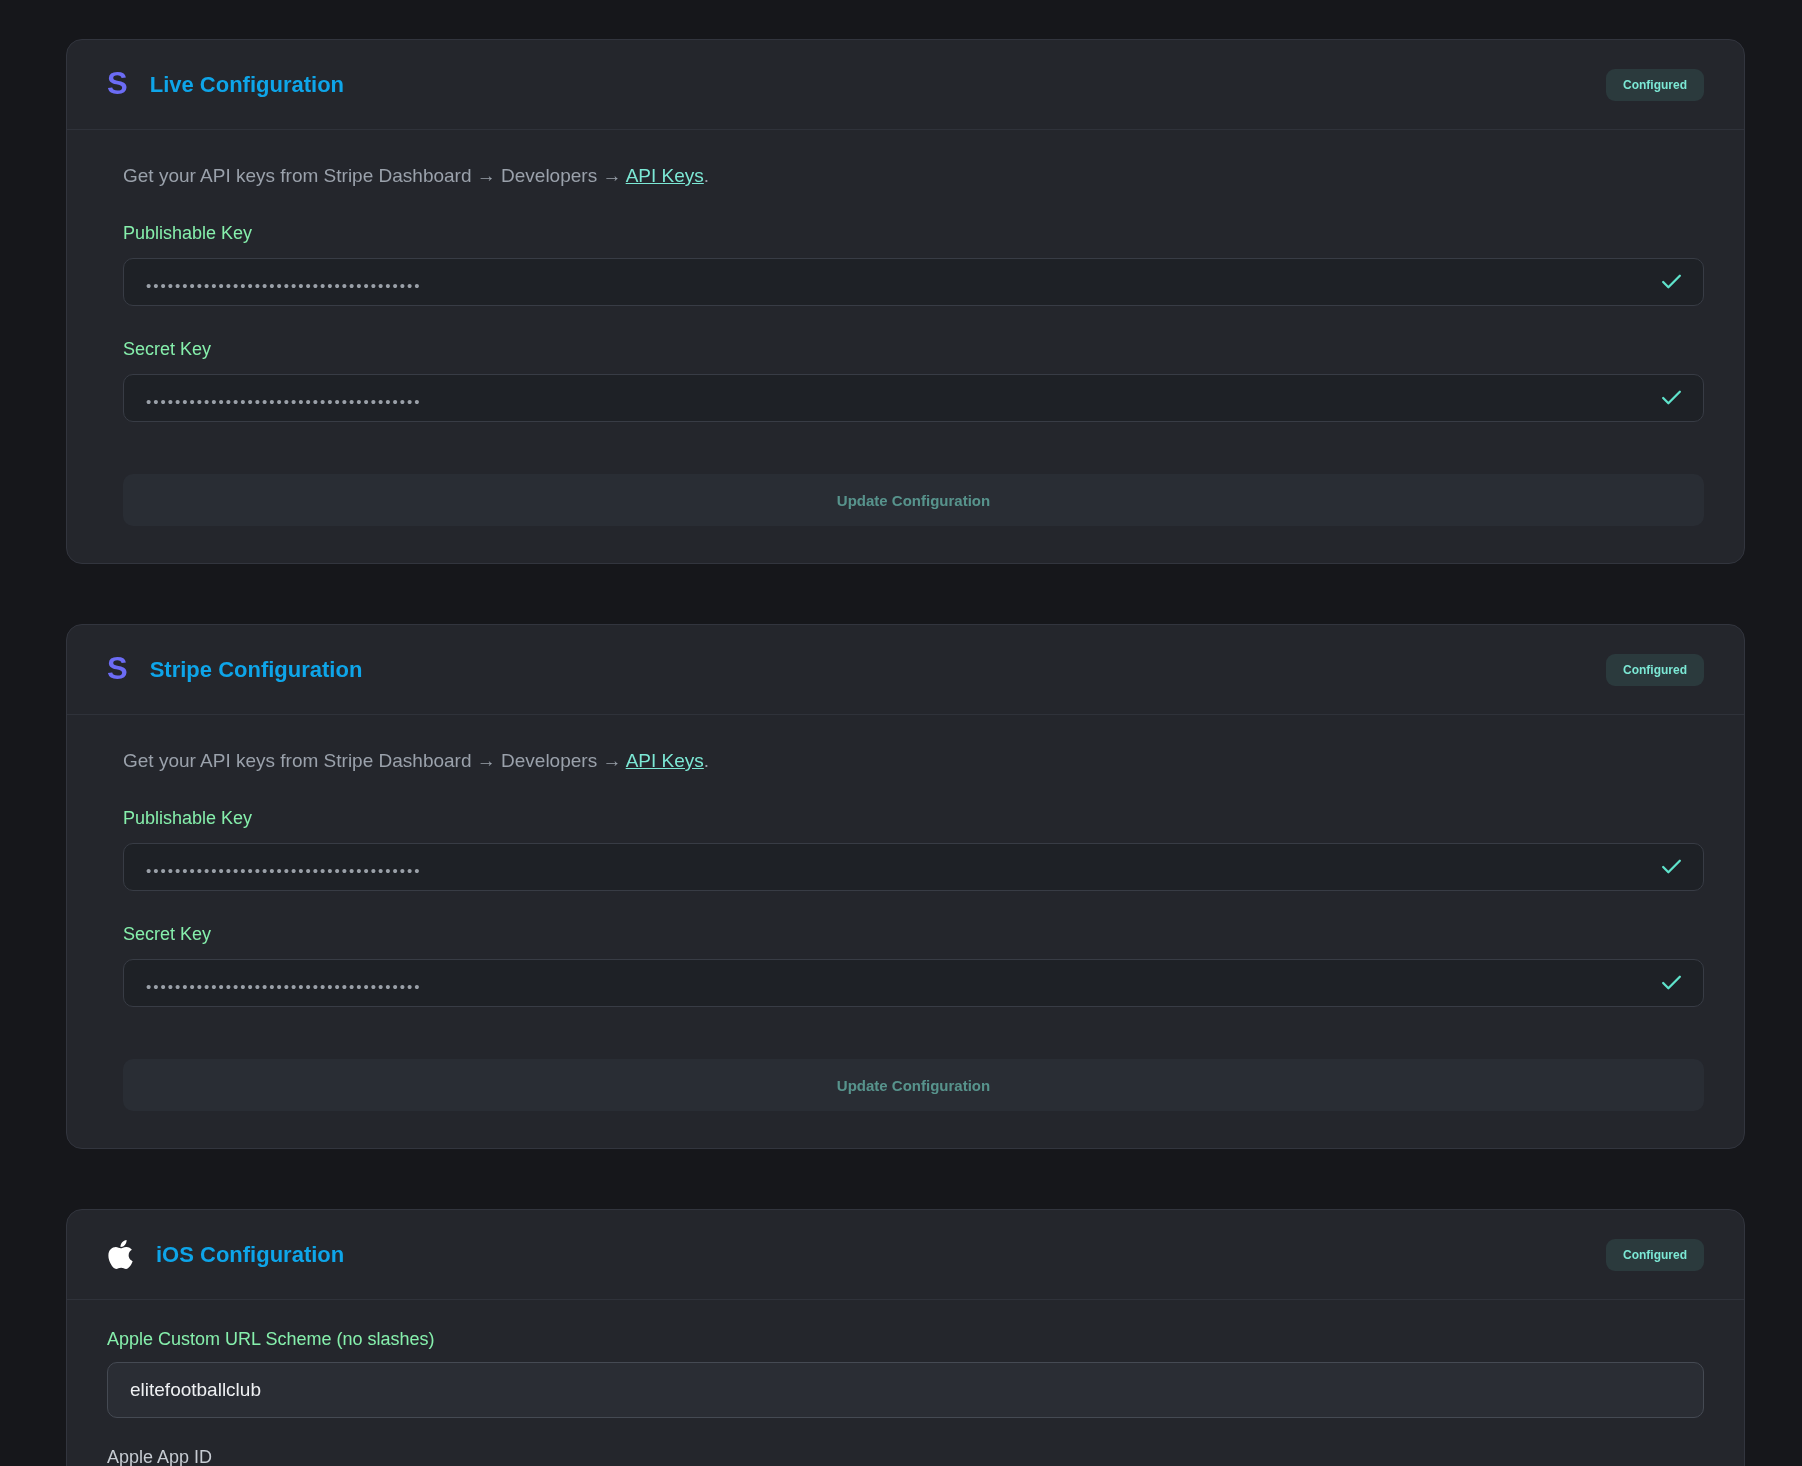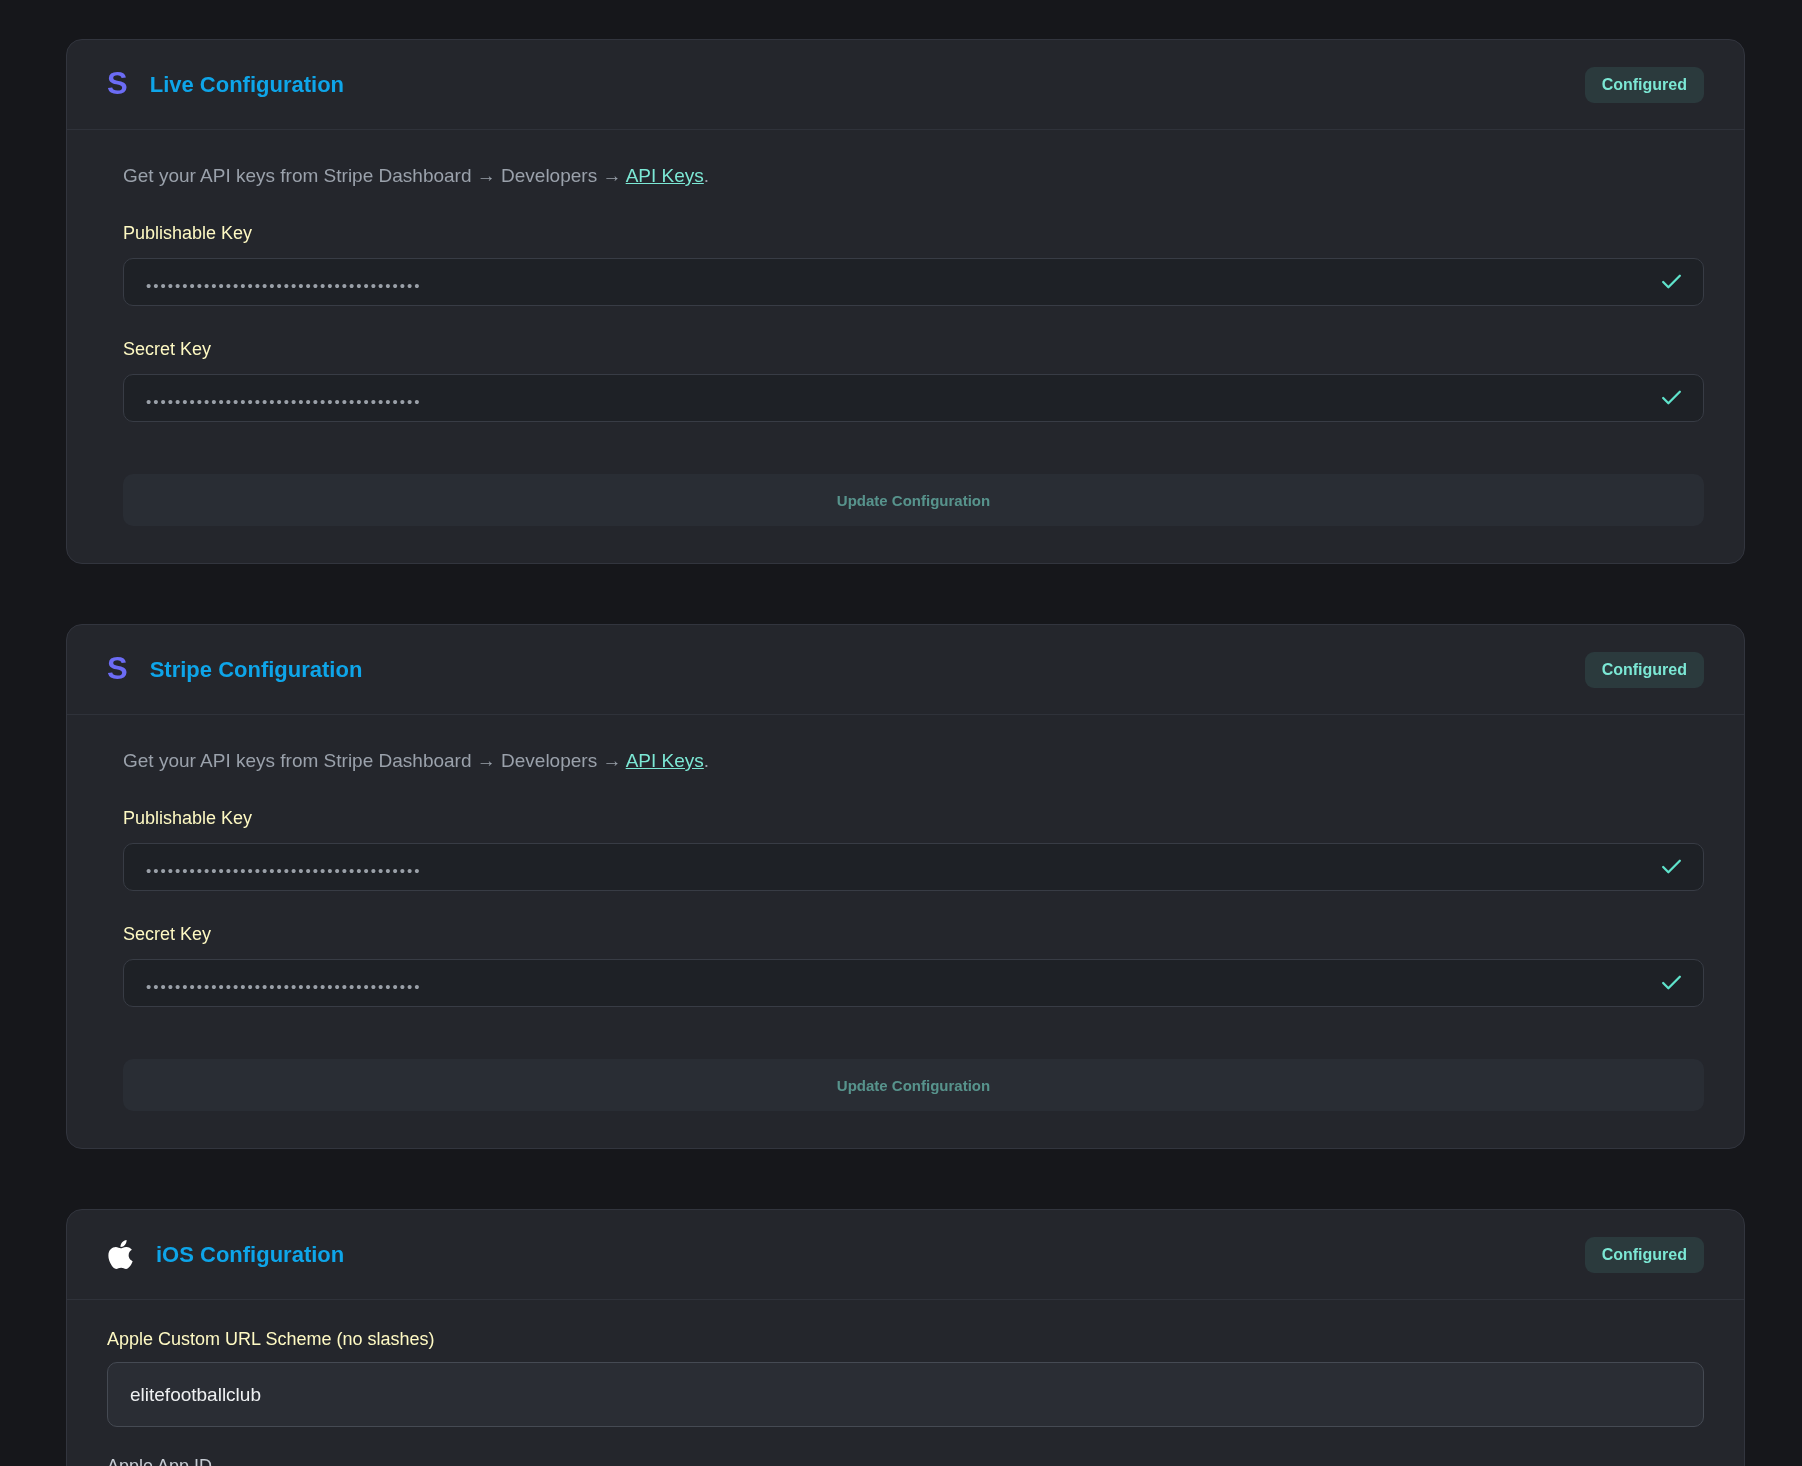--- a/index.html
+++ b/index.html
@@ -38,40 +38,40 @@
   .apple-icon-wrap { display: flex; align-items: center; }
   .card-title {
     color: #0ea5e9;
     font-size: 22px;
     font-weight: 700;
   }
   .badge {
     margin-left: auto;
     background: rgba(110, 231, 212, 0.10);
     color: #7ce8d5;
-    font-size: 16px;
+    font-size: 12px;
     font-weight: 600;
     padding: 9px 17px;
     border-radius: 9px;
     text-align: right;
   }
   .card-body { padding: 32px 40px 38px 56px; }
   .description {
     color: #9aa1ab;
     font-size: 19px;
     line-height: 28px;
   }
   .description a, .api-link {
     color: #7ce8d5;
     text-decoration: underline;
     cursor: pointer;
   }
   .field-label {
     display: block;
-    color: #fef9c3;
+    color: #86efac;
     font-size: 18px;
     font-weight: 500;
     margin-top: 32px;
     margin-bottom: 14px;
     line-height: 22px;
   }
   .field-wrap { position: relative; }
   .input {
     width: 100%;
     height: 48px;
@@ -104,21 +104,21 @@
     color: rgba(126, 231, 214, 0.55);
     font-family: Liberation Sans, sans-serif;
     font-size: 15px;
     font-weight: 700;
     cursor: pointer;
   }
   .ios-body { padding: 28px 40px 38px 40px; }
   .ios-body .field-label:first-child { margin-top: 0; }
   .ios-body .field-label { margin-top: 0; margin-bottom: 12px; }
   .input-text {
-    height: 65px;
+    height: 56px;
     background: #2a2d34;
     border: 1px solid #454a53;
     color: #eef0f2;
     font-size: 19px;
     font-weight: 500;
     padding: 0 22px;
     font-family: "Liberation Sans", sans-serif;
   }
   .ios-label-2 {
     display: block;

